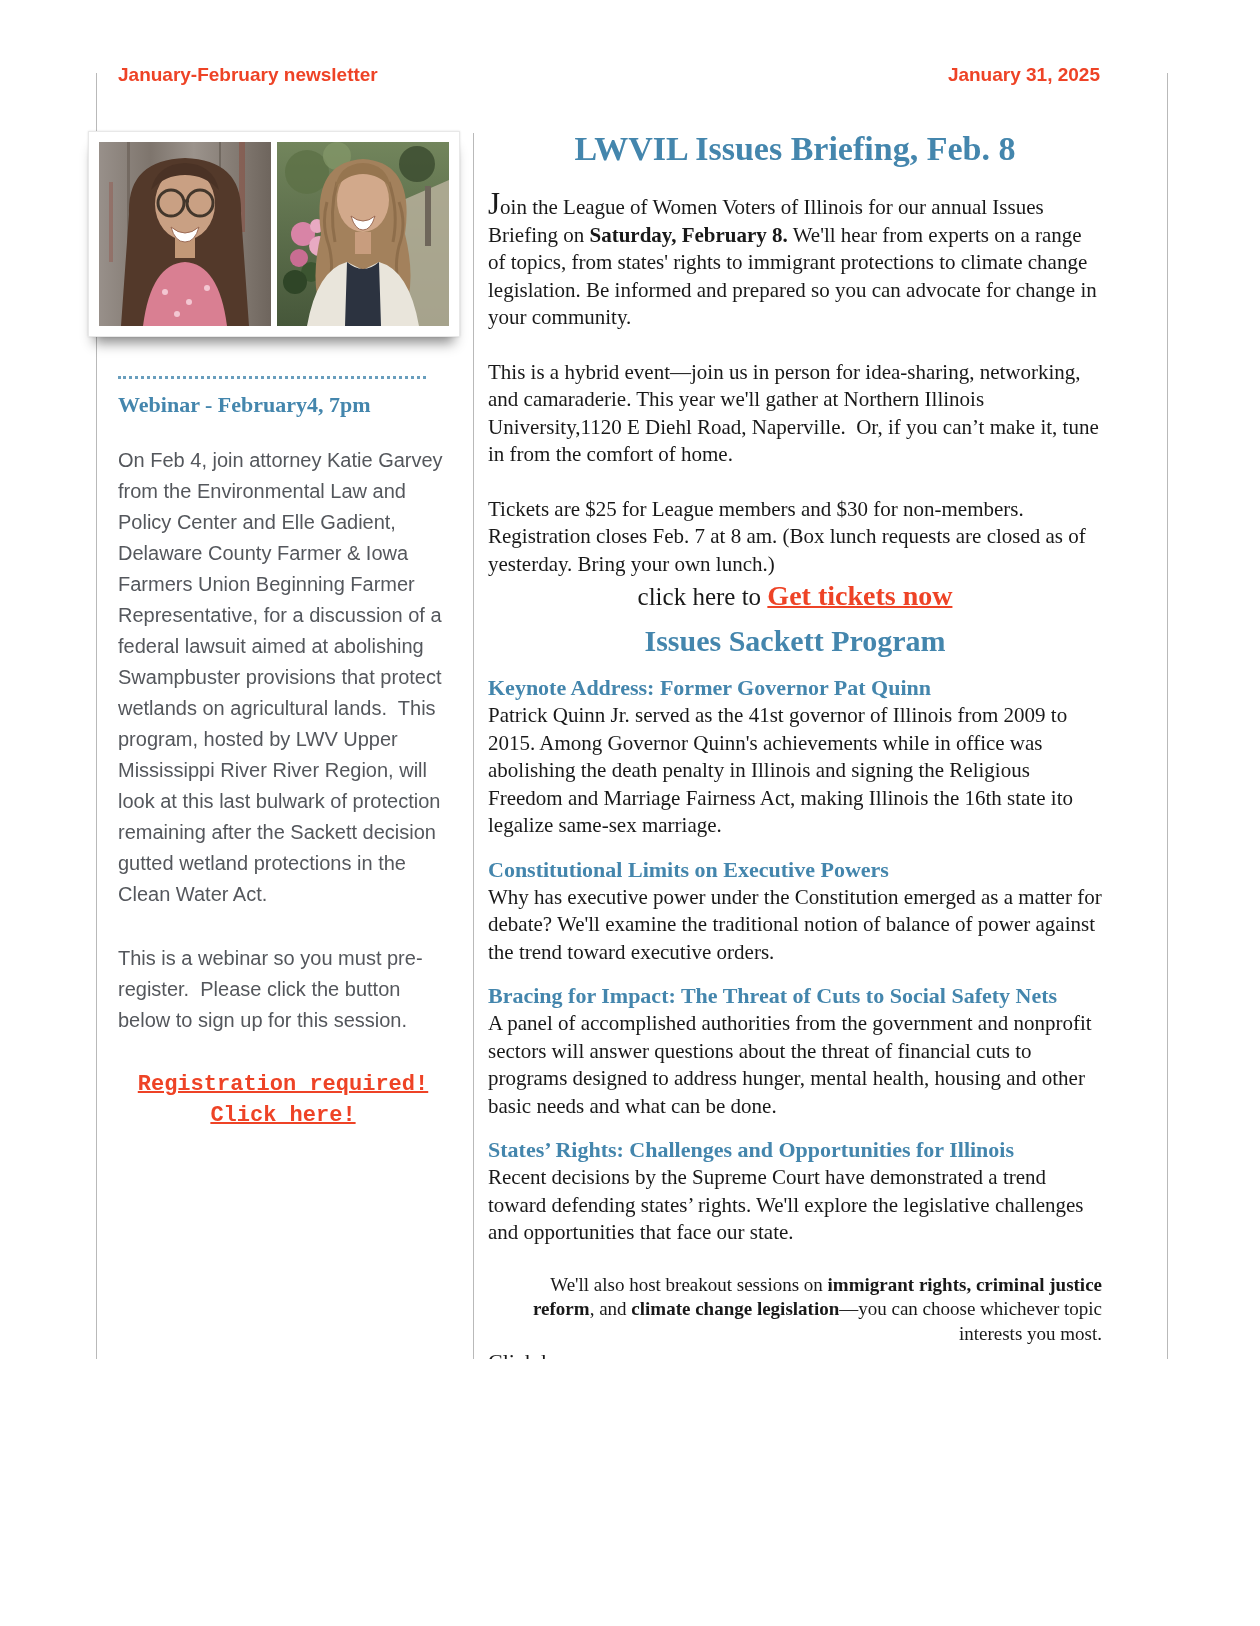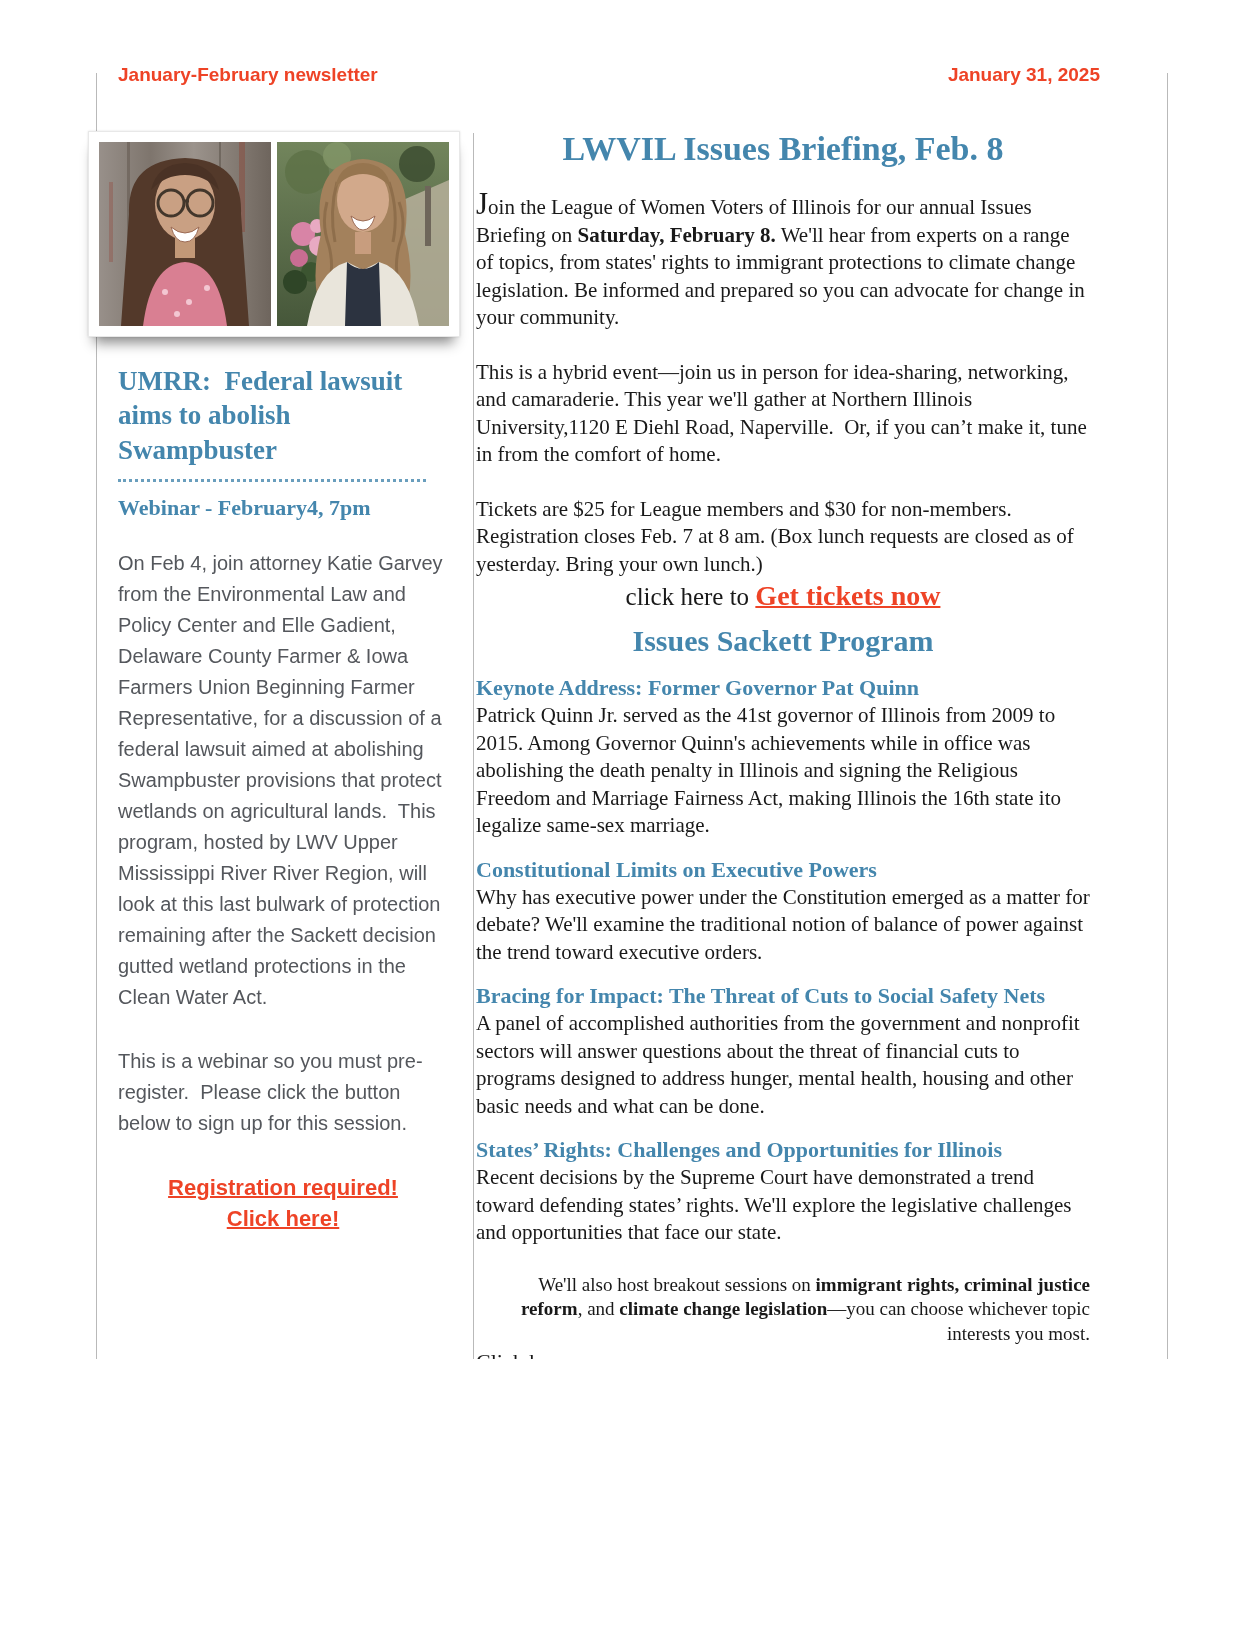--- a/index.html
+++ b/index.html
@@ -32,26 +32,26 @@
 
   
   .left-col{position:absolute;left:118px;top:364px;width:330px;}
   .left-col h2{margin:0;font-size:27px;line-height:1.27;font-weight:bold;color:var(--blue);}
   .dotted{margin-top:12px;width:308px;border-top:3px dotted rgba(68,134,173,.8);height:0;}
   .left-col h3{margin:13px 0 0;font-size:22px;font-weight:bold;color:var(--blue);}
   .left-col p{margin:27px 0 0;font-family:"Liberation Sans",sans-serif;font-size:20px;
               line-height:1.55;color:var(--gray);}
   .left-col p.second{margin-top:33px;}
   .reg-link{display:block;margin-top:34px;text-align:center;cursor:pointer;
-            font-family:Liberation Sans, sans-serif;font-weight:bold;font-size:22px;
+            font-family:Liberation Mono, monospace;font-weight:bold;font-size:22px;
             line-height:1.4;color:var(--red);text-decoration:underline;
             text-decoration-thickness:2px;}
 
   
-  .right-col{position:absolute;left:476px;top:130px;width:614px;}
+  .right-col{position:absolute;left:488px;top:130px;width:614px;}
   .right-col h1{margin:0 0 26px;font-size:34px;font-weight:bold;color:var(--blue);
                 text-align:center;}
   .right-col p.body{margin:0 0 27px;font-size:21px;line-height:1.31;color:var(--ink);}
   .dropcap{font-size:31px;line-height:0;}
   .cta-line{margin:2px 0 12px;text-align:center;font-size:25px;}
   .cta-line a{font-size:28px;font-weight:bold;color:var(--red);cursor:pointer;
               text-decoration:underline;text-decoration-thickness:2px;}
   .program-heading{margin:12px 0 10px;font-size:30px;font-weight:bold;color:var(--blue);
                    text-align:center;}
   .session h3{margin:17px 0 1px;font-size:22px;font-weight:bold;color:var(--blue);}
@@ -138,21 +138,20 @@
       <path d="M30 184 Q40 128 70 120 L86 128 L102 120 Q132 128 142 184 Z" fill="#e9e5db"></path>
       <path d="M70 120 Q86 134 102 120 L104 184 L68 184 Z" fill="#2c3340"></path>
       <rect x="78" y="90" width="16" height="22" fill="#c89d7e"></rect>
       <ellipse cx="86" cy="58" rx="26" ry="32" fill="#d2a98b"></ellipse>
       <path d="M58 46 Q62 22 86 21 Q110 22 114 46 Q102 32 86 32 Q70 32 58 46Z" fill="#96754f"></path>
       <path d="M74 74 Q86 84 98 74 Q94 88 86 88 Q78 88 74 74Z" fill="#fff" stroke="#9c6b55" stroke-width="1"></path>
     </svg>
   </div>
 
   <div class="left-col">
-    <h2 class="pw">UMRR:  Federal lawsuit aims to abolish Swampbuster</h2>
     <div class="dotted"></div>
     <h3>Webinar - February4, 7pm</h3>
     <p class="pw">On Feb 4, join attorney Katie Garvey from the Environmental Law and Policy Center and Elle Gadient, Delaware County Farmer &amp; Iowa Farmers Union Beginning Farmer Representative, for a discussion of a federal lawsuit aimed at abolishing Swampbuster provisions that protect wetlands on agricultural lands.  This program, hosted by LWV Upper Mississippi River River Region, will look at this last bulwark of protection remaining after the Sackett decision gutted wetland protections in the Clean Water Act.</p>
     <p class="pw second">This is a webinar so you must pre-register.  Please click the button below to sign up for this session.</p>
     <a class="reg-link">
       <span style="display:block">Registration required!</span>
       <span style="display:block">Click here!</span>
     </a>
   </div>
 

